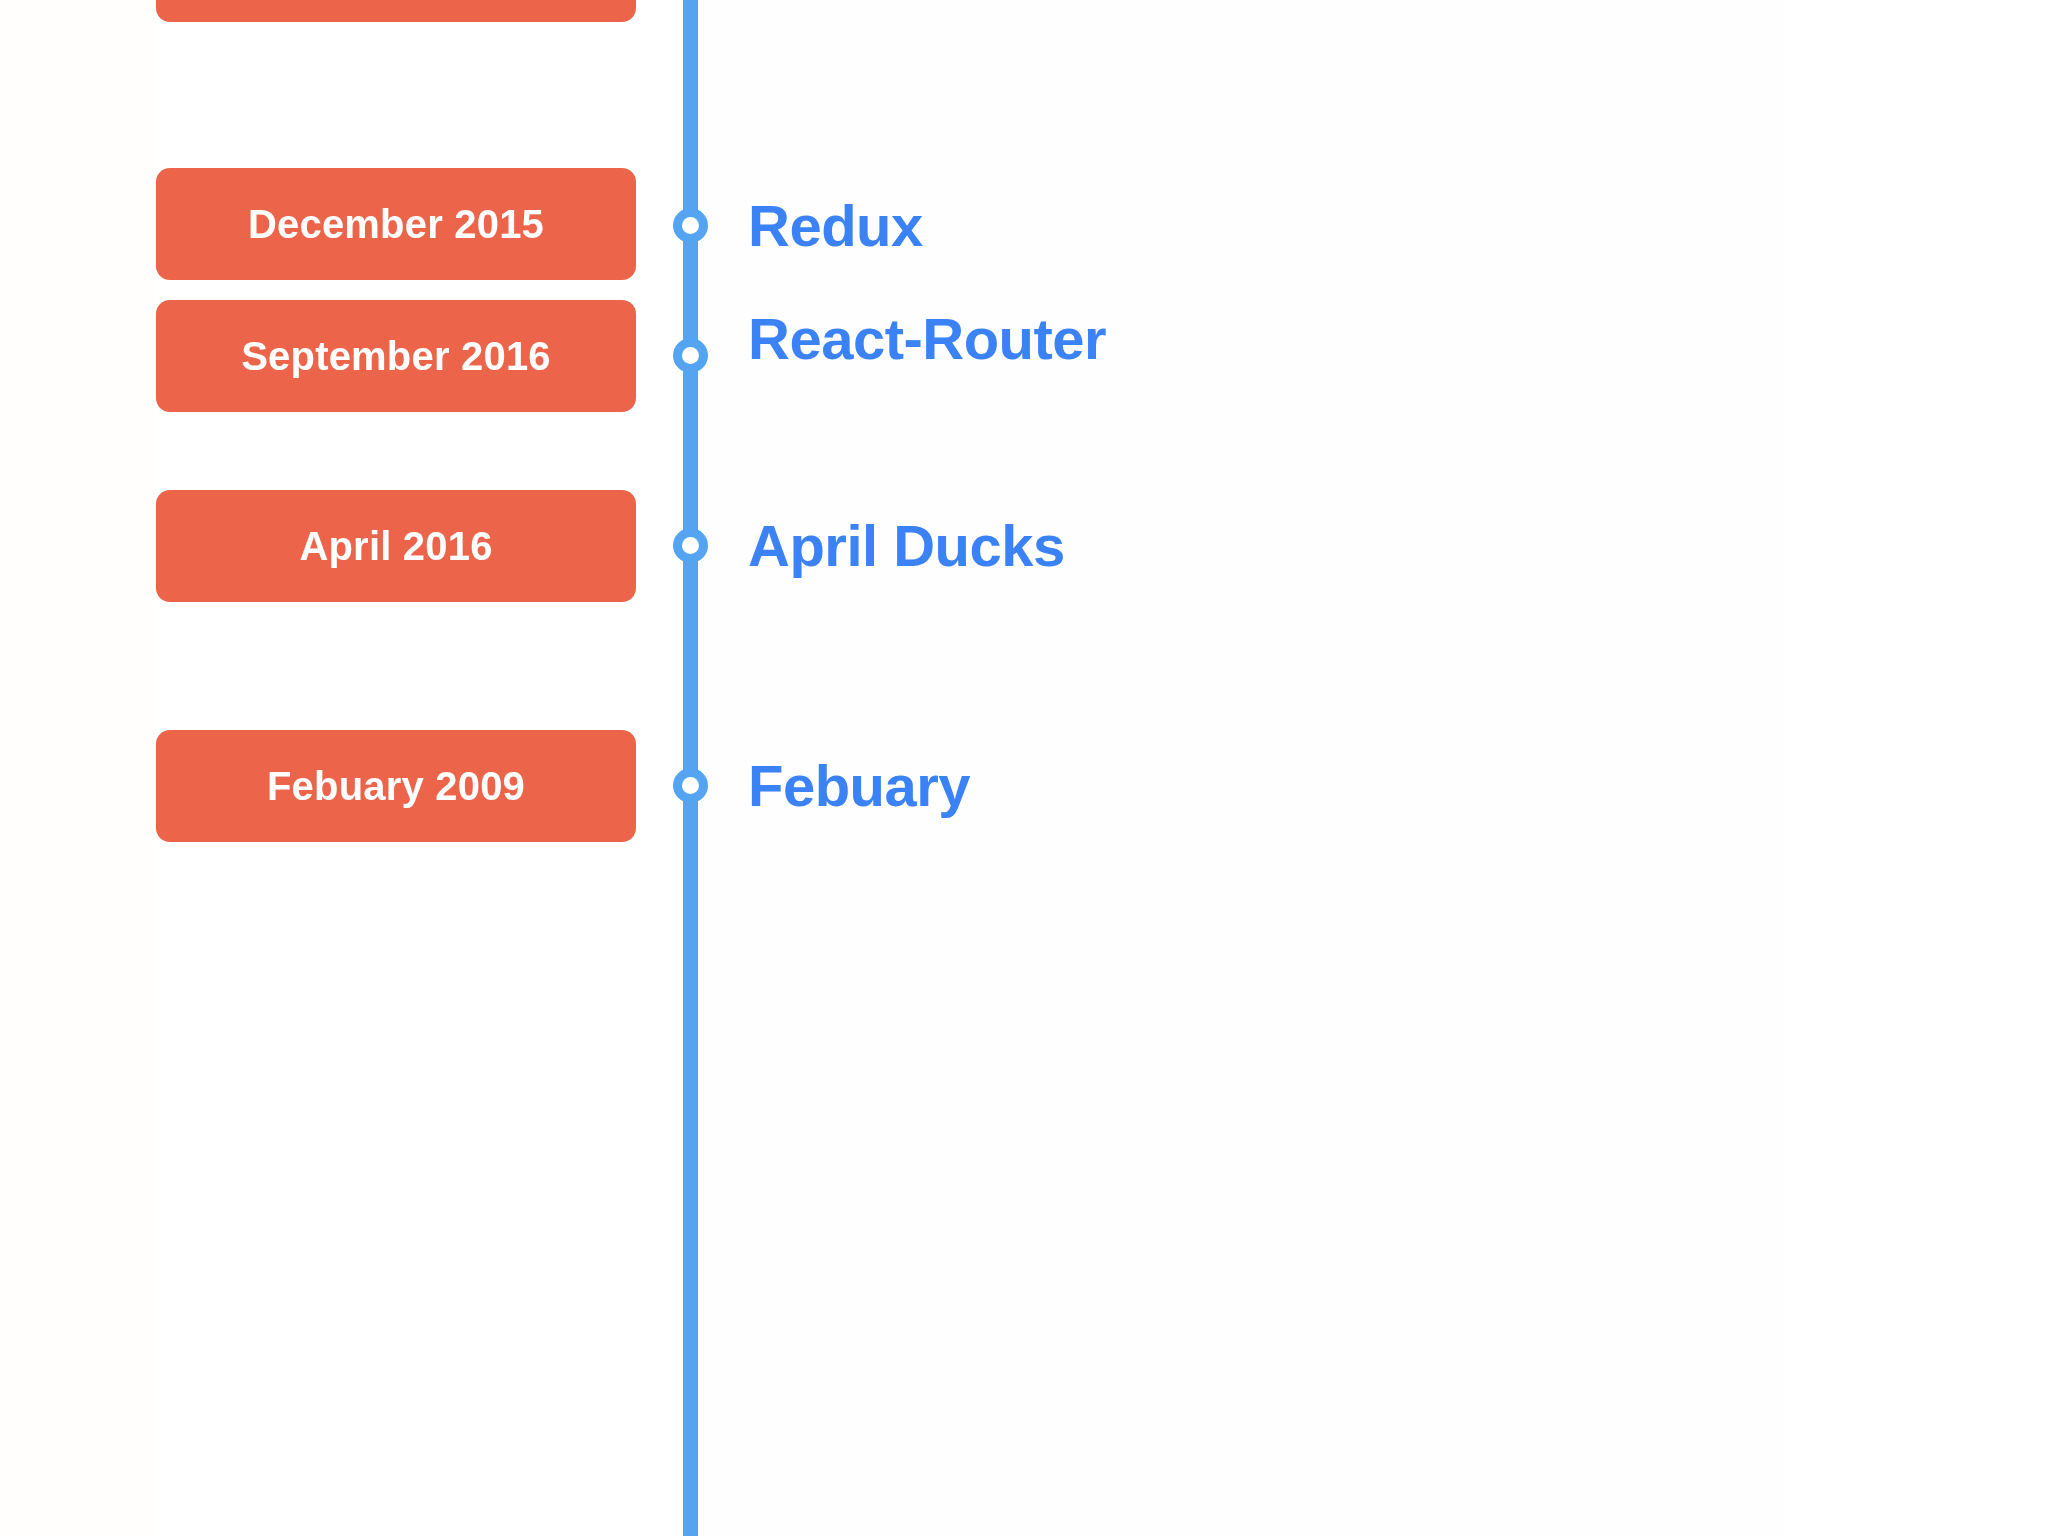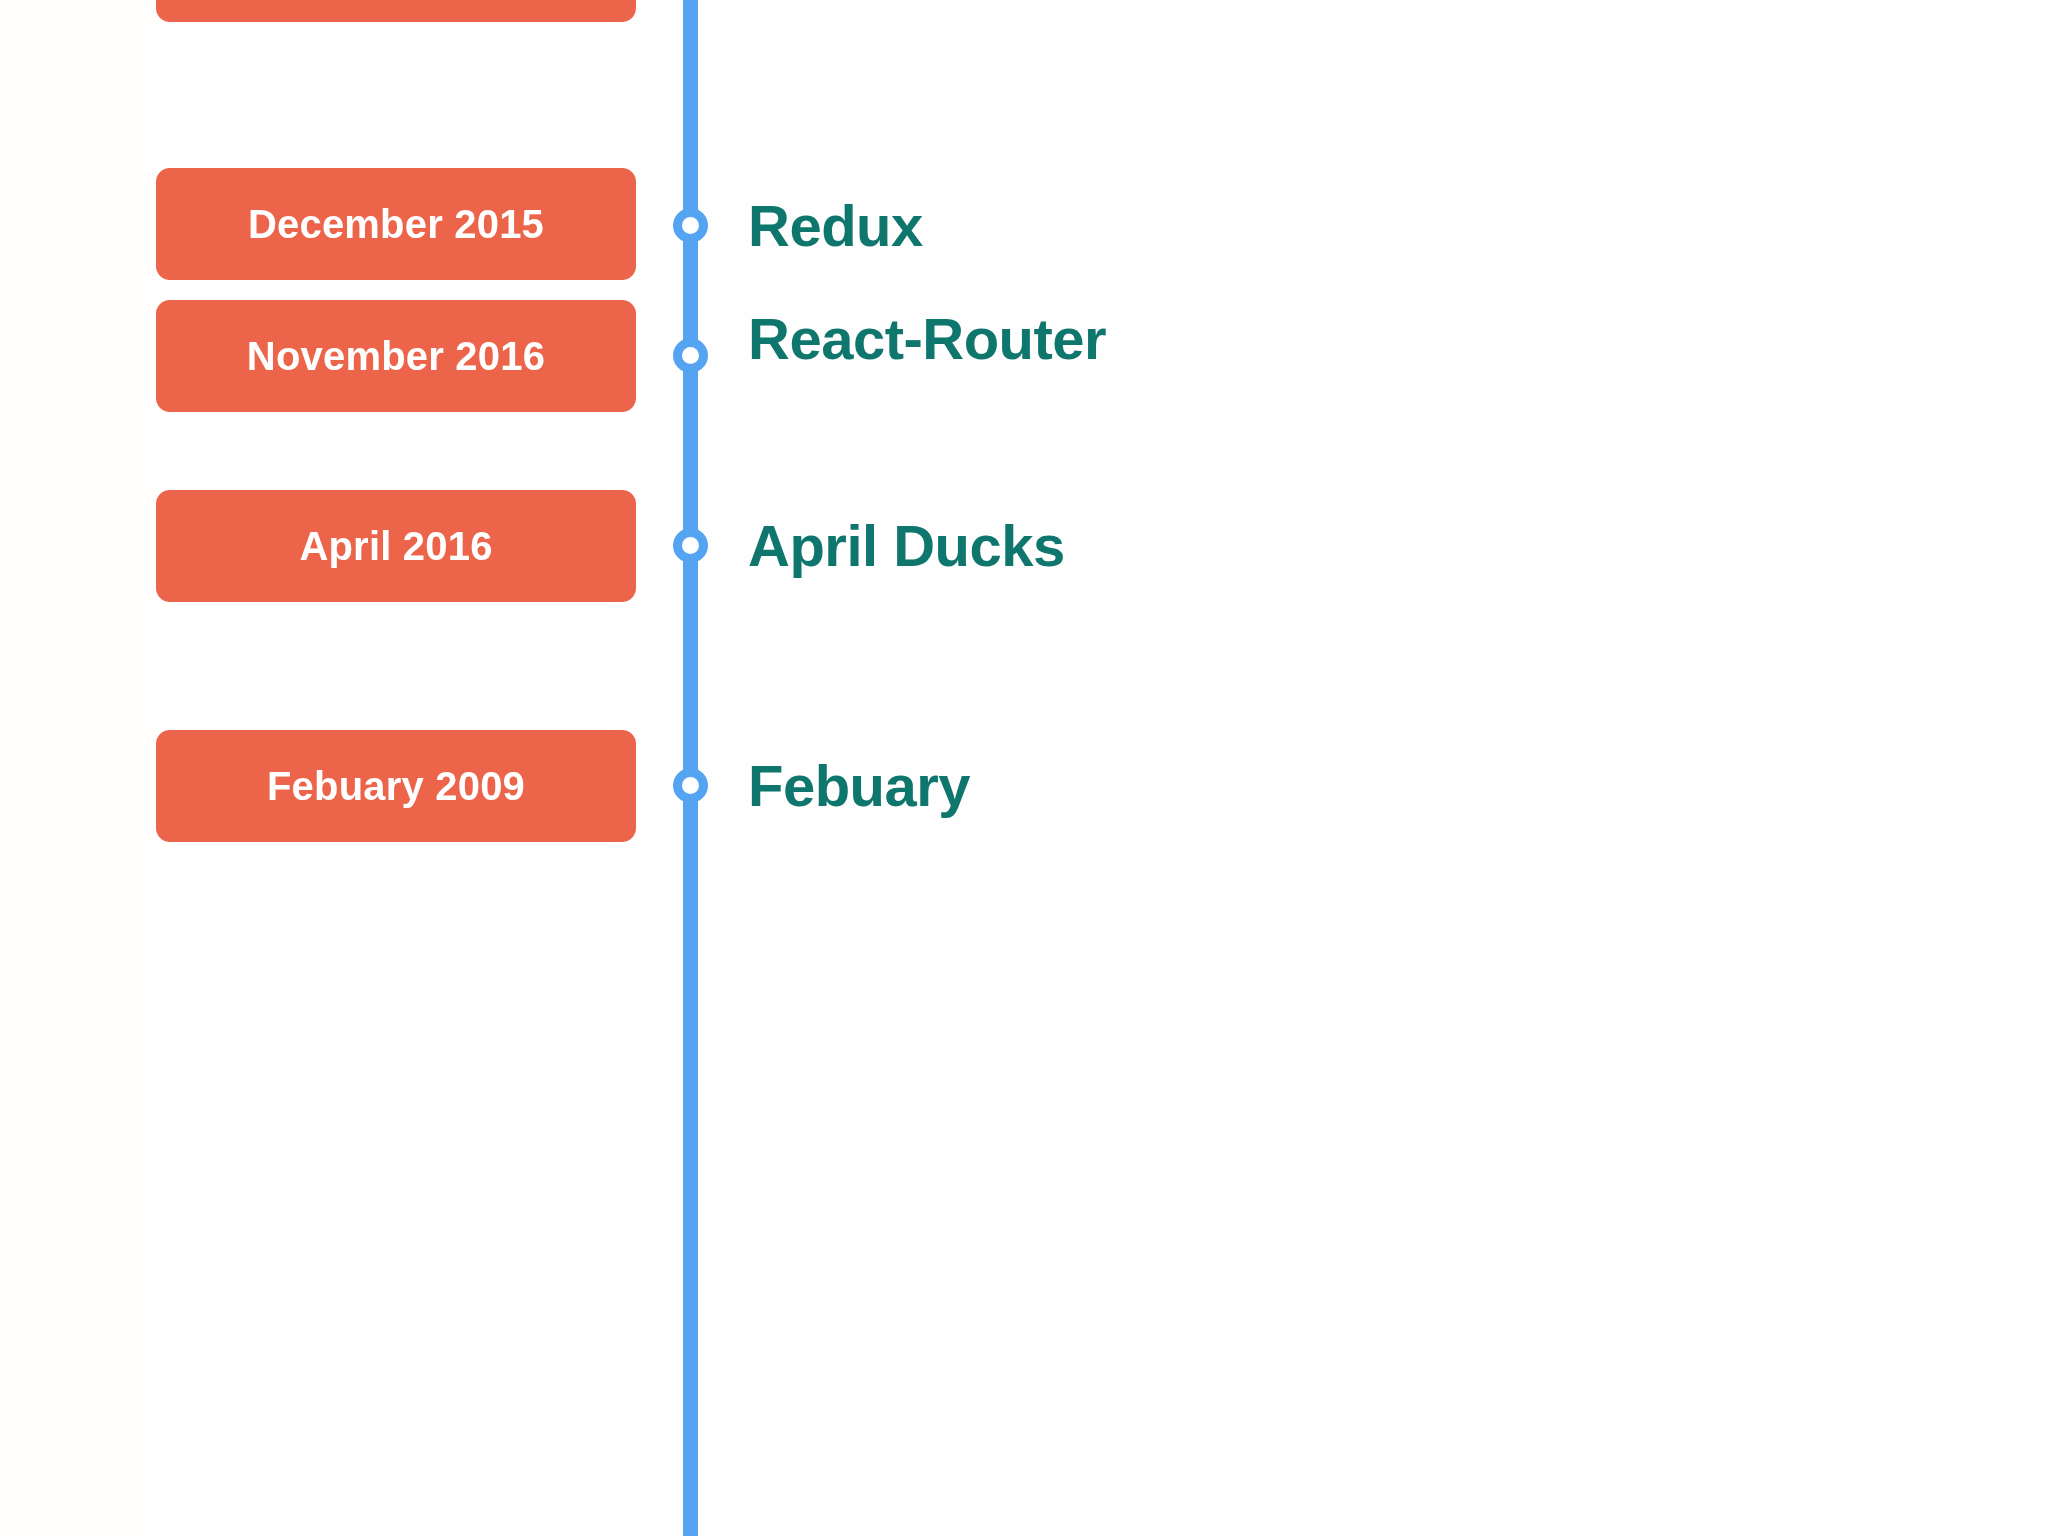--- a/index.html
+++ b/index.html
@@ -95,21 +95,21 @@
   .node-marker .node-hole {
     width: 100%;
     height: 100%;
     border-radius: 50%;
     background: #ffffff;
   }
 
   .event-label {
     position: absolute;
     left: 748px;
-    color: #0f766e;
+    color: #3b82f6;
     font-size: 58px;
     font-weight: bold;
     letter-spacing: -0.5px;
     white-space: nowrap;
     line-height: 1;
   }
 </style>
 </head>
 <body>
 
@@ -126,21 +126,21 @@
 
   <div class="timeline-row" style="top:0px;">
     <div class="date-badge" style="top:168px;">December 2015</div>
     <div class="node-marker" style="top:208px;">
       <div class="node-hole"></div>
     </div>
     <div class="event-label" style="top:197px;">Redux</div>
   </div>
 
   <div class="timeline-row" style="top:0px;">
-    <div class="date-badge" style="top:300px;">November 2016</div>
+    <div class="date-badge" style="top:300px;">September 2016</div>
     <div class="node-marker" style="top:338px;">
       <div class="node-hole"></div>
     </div>
     <div class="event-label" style="top:310px;">React-Router</div>
   </div>
 
   <div class="timeline-row" style="top:0px;">
     <div class="date-badge" style="top:490px;">April 2016</div>
     <div class="node-marker" style="top:528px;">
       <div class="node-hole"></div>

